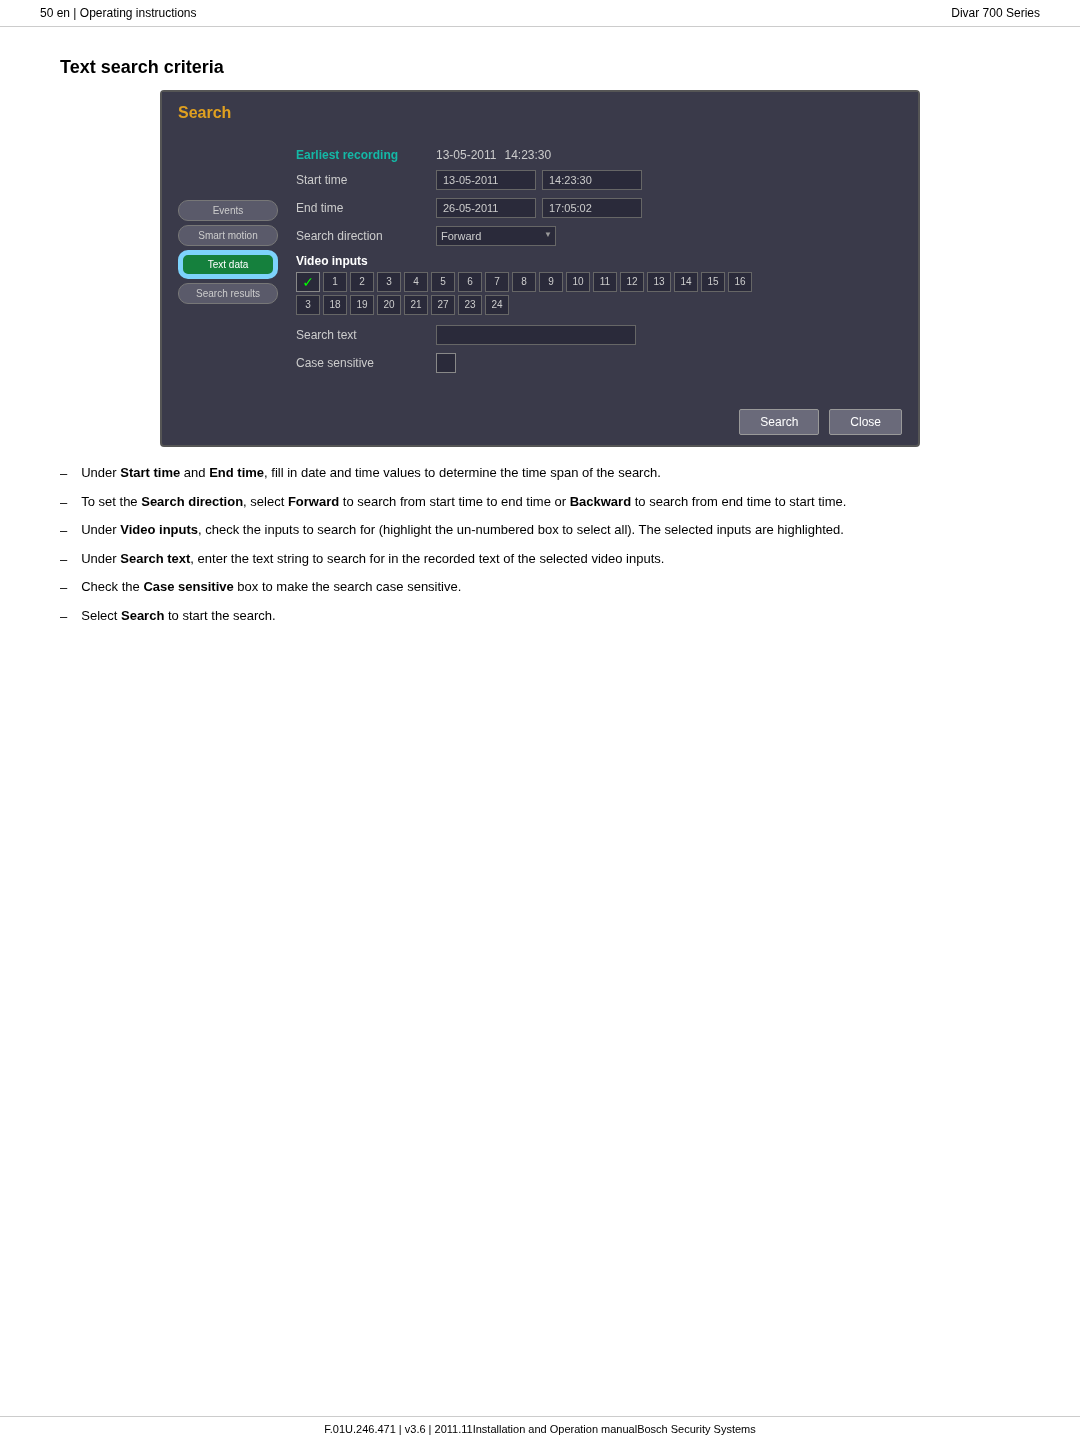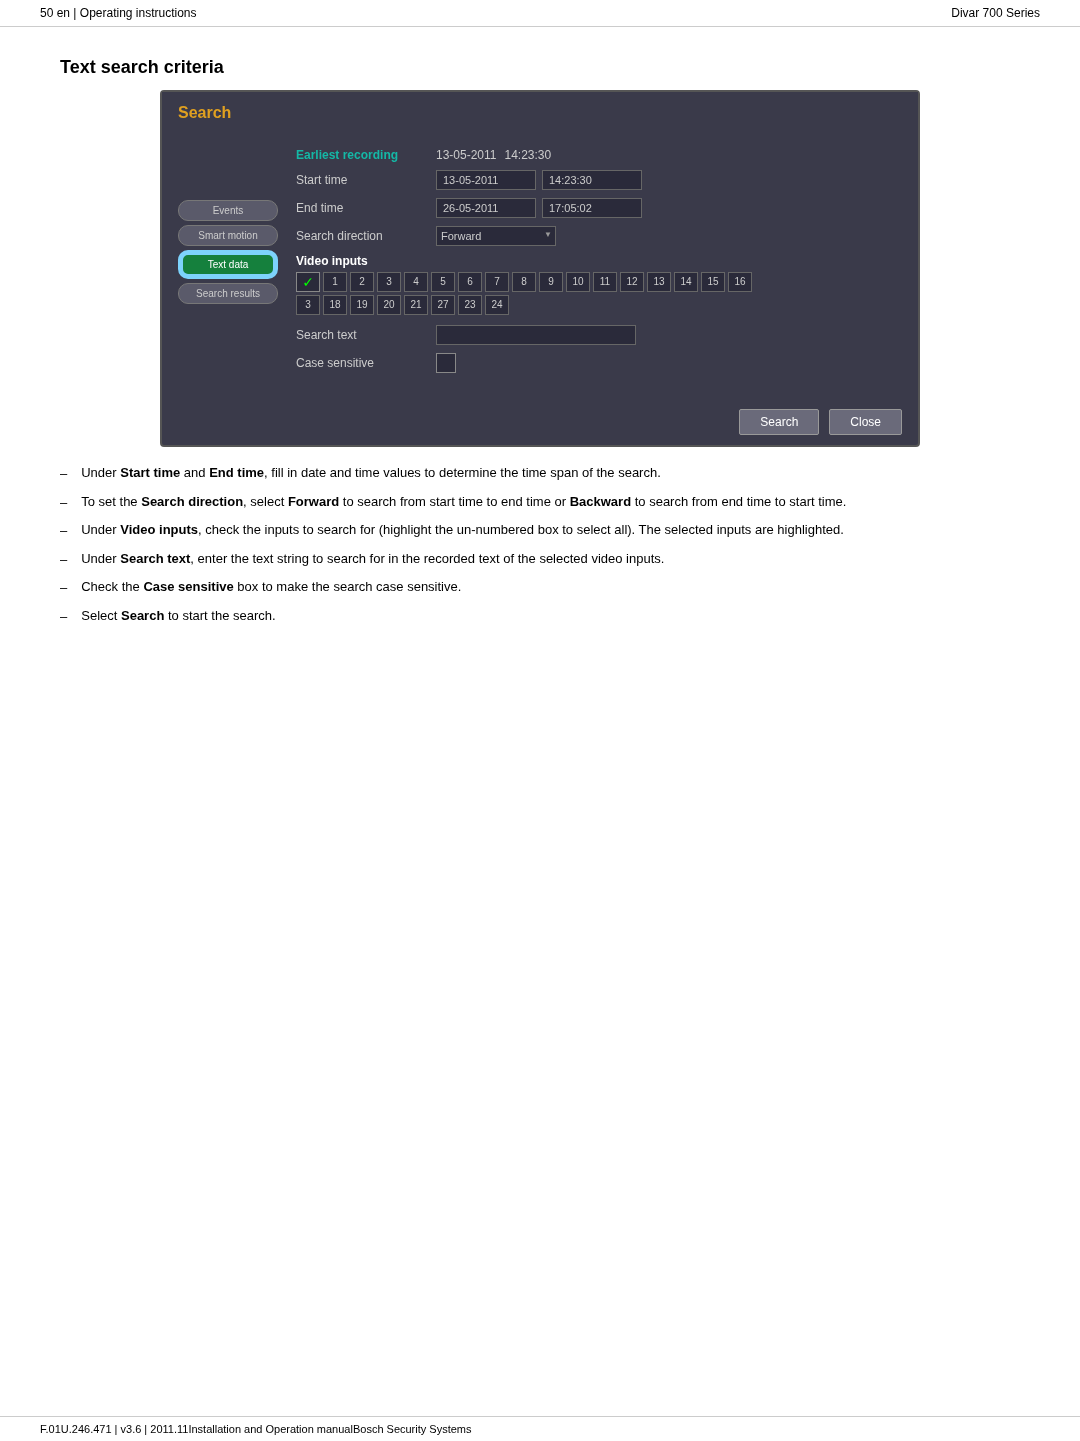--- a/index.html
+++ b/index.html
@@ -18,21 +18,21 @@
       justify-content: space-between;
       align-items: center;
       border-bottom: 1px solid #ccc;
       padding: 6px 40px;
       font-size: 12px;
     }
 
     
     .page-footer {
       display: flex;
-      justify-content: flex-start;
+      justify-content: center;
       align-items: center;
       border-top: 1px solid #ccc;
       padding: 6px 40px;
       font-size: 11px;
       position: fixed;
       bottom: 0;
       width: 1080px;
       background: #fff;
     }
 

